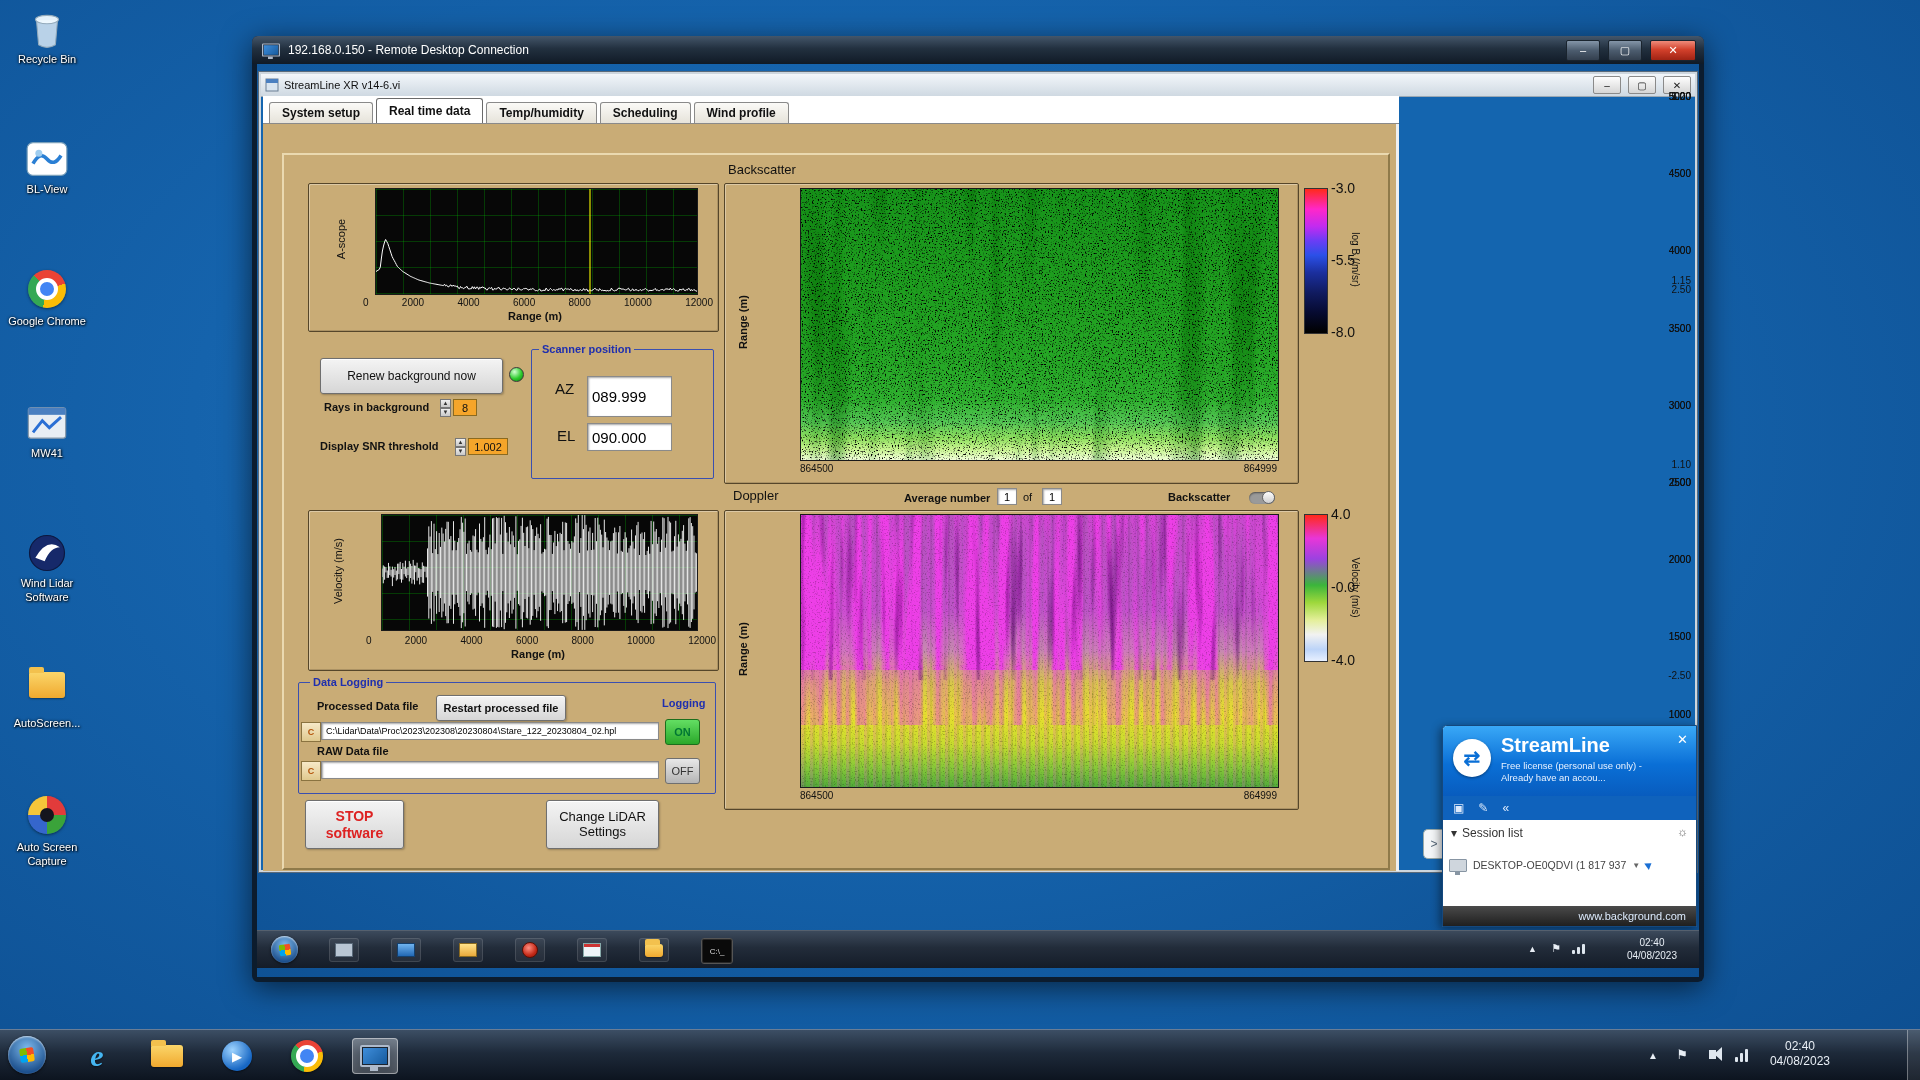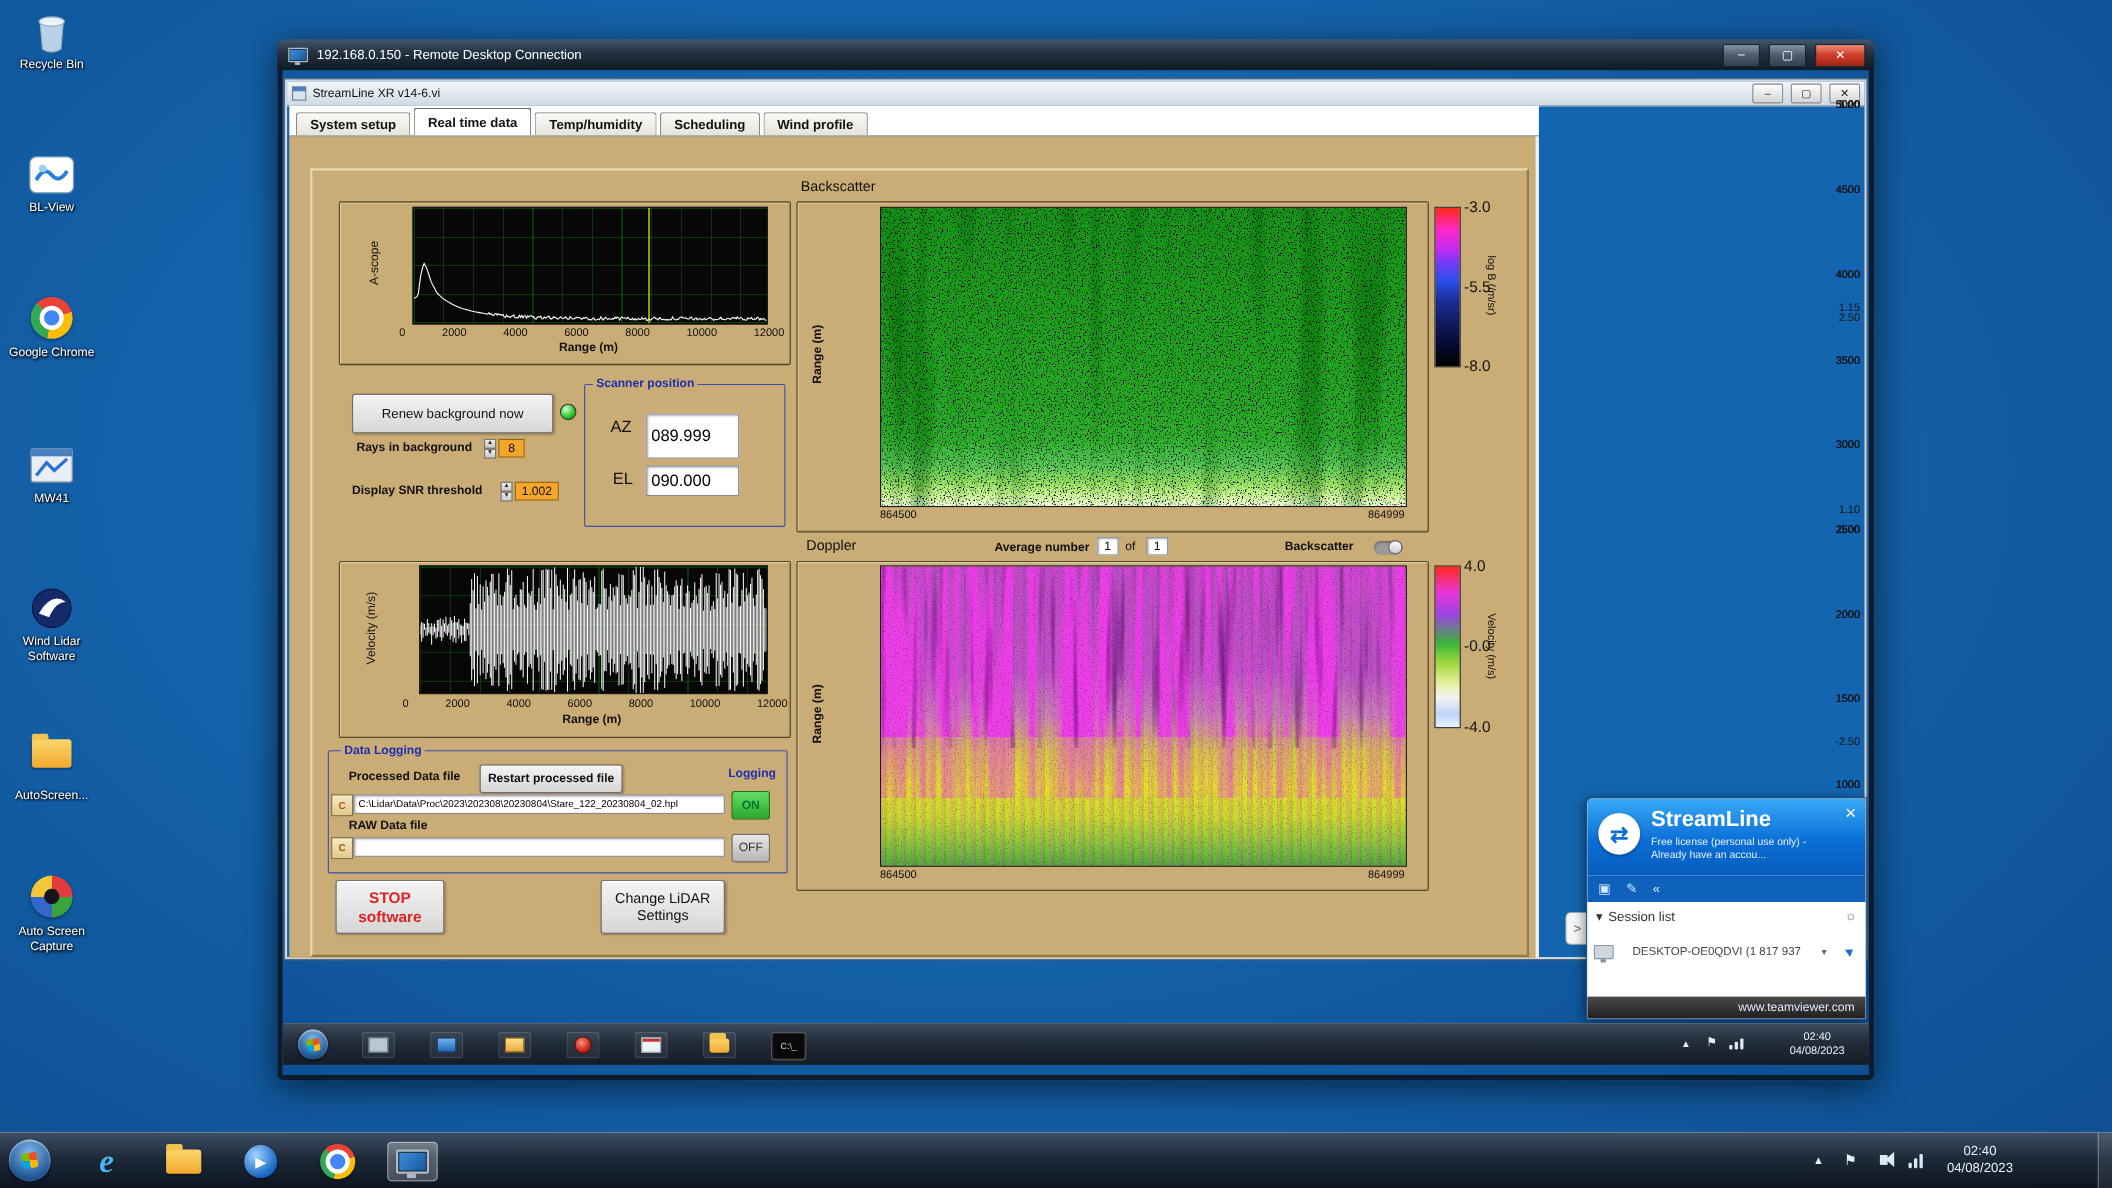--- a/index.html
+++ b/index.html
@@ -418,29 +418,29 @@
           <span>▣</span>
           <span>✎</span>
           <span>«</span>
         </div>
         <div id="tv-body">
           <div style="position:absolute;left:8px;top:6px;font-size:12px;color:#333;display:flex;gap:5px;align-items:center">
             <span>▾</span>
             <span>Session list</span>
           </div>
           <div style="position:absolute;right:8px;top:5px;font-size:12px;color:#777">☼</div>
-          <div style="position:absolute;left:6px;top:32px;right:4px;height:26px;display:flex;align-items:center;gap:17px">
+          <div style="position:absolute;left:6px;top:32px;right:4px;height:26px;display:flex;align-items:center;gap:6px">
             <div class="monitor-ico"></div>
             <span style="font-size:10.5px;color:#444;max-width:155px;overflow:hidden;white-space:nowrap">DESKTOP-OE0QDVI (1 817 937</span>
             <span style="font-size:8px;color:#666">▼</span>
             <div class="blue-cursor"></div>
           </div>
         </div>
         <div id="tv-footer">
-          <span>www.teamviewer.com</span>
+          <span>www.background.com</span>
         </div>
       </div>
 
       <div id="rdp-taskbar">
         <div class="orb" style="left:14px;top:5px;width:27px;height:27px">
             <div class="flag4" style="transform:scale(.8) rotate(-8deg)"></div>
           </div>
         <div class="rtb-ico" style="left:72px">
             <div style="width:16px;height:12px;background:#b9c6d4;border:1px solid #5a6a7a"></div>
           </div>

